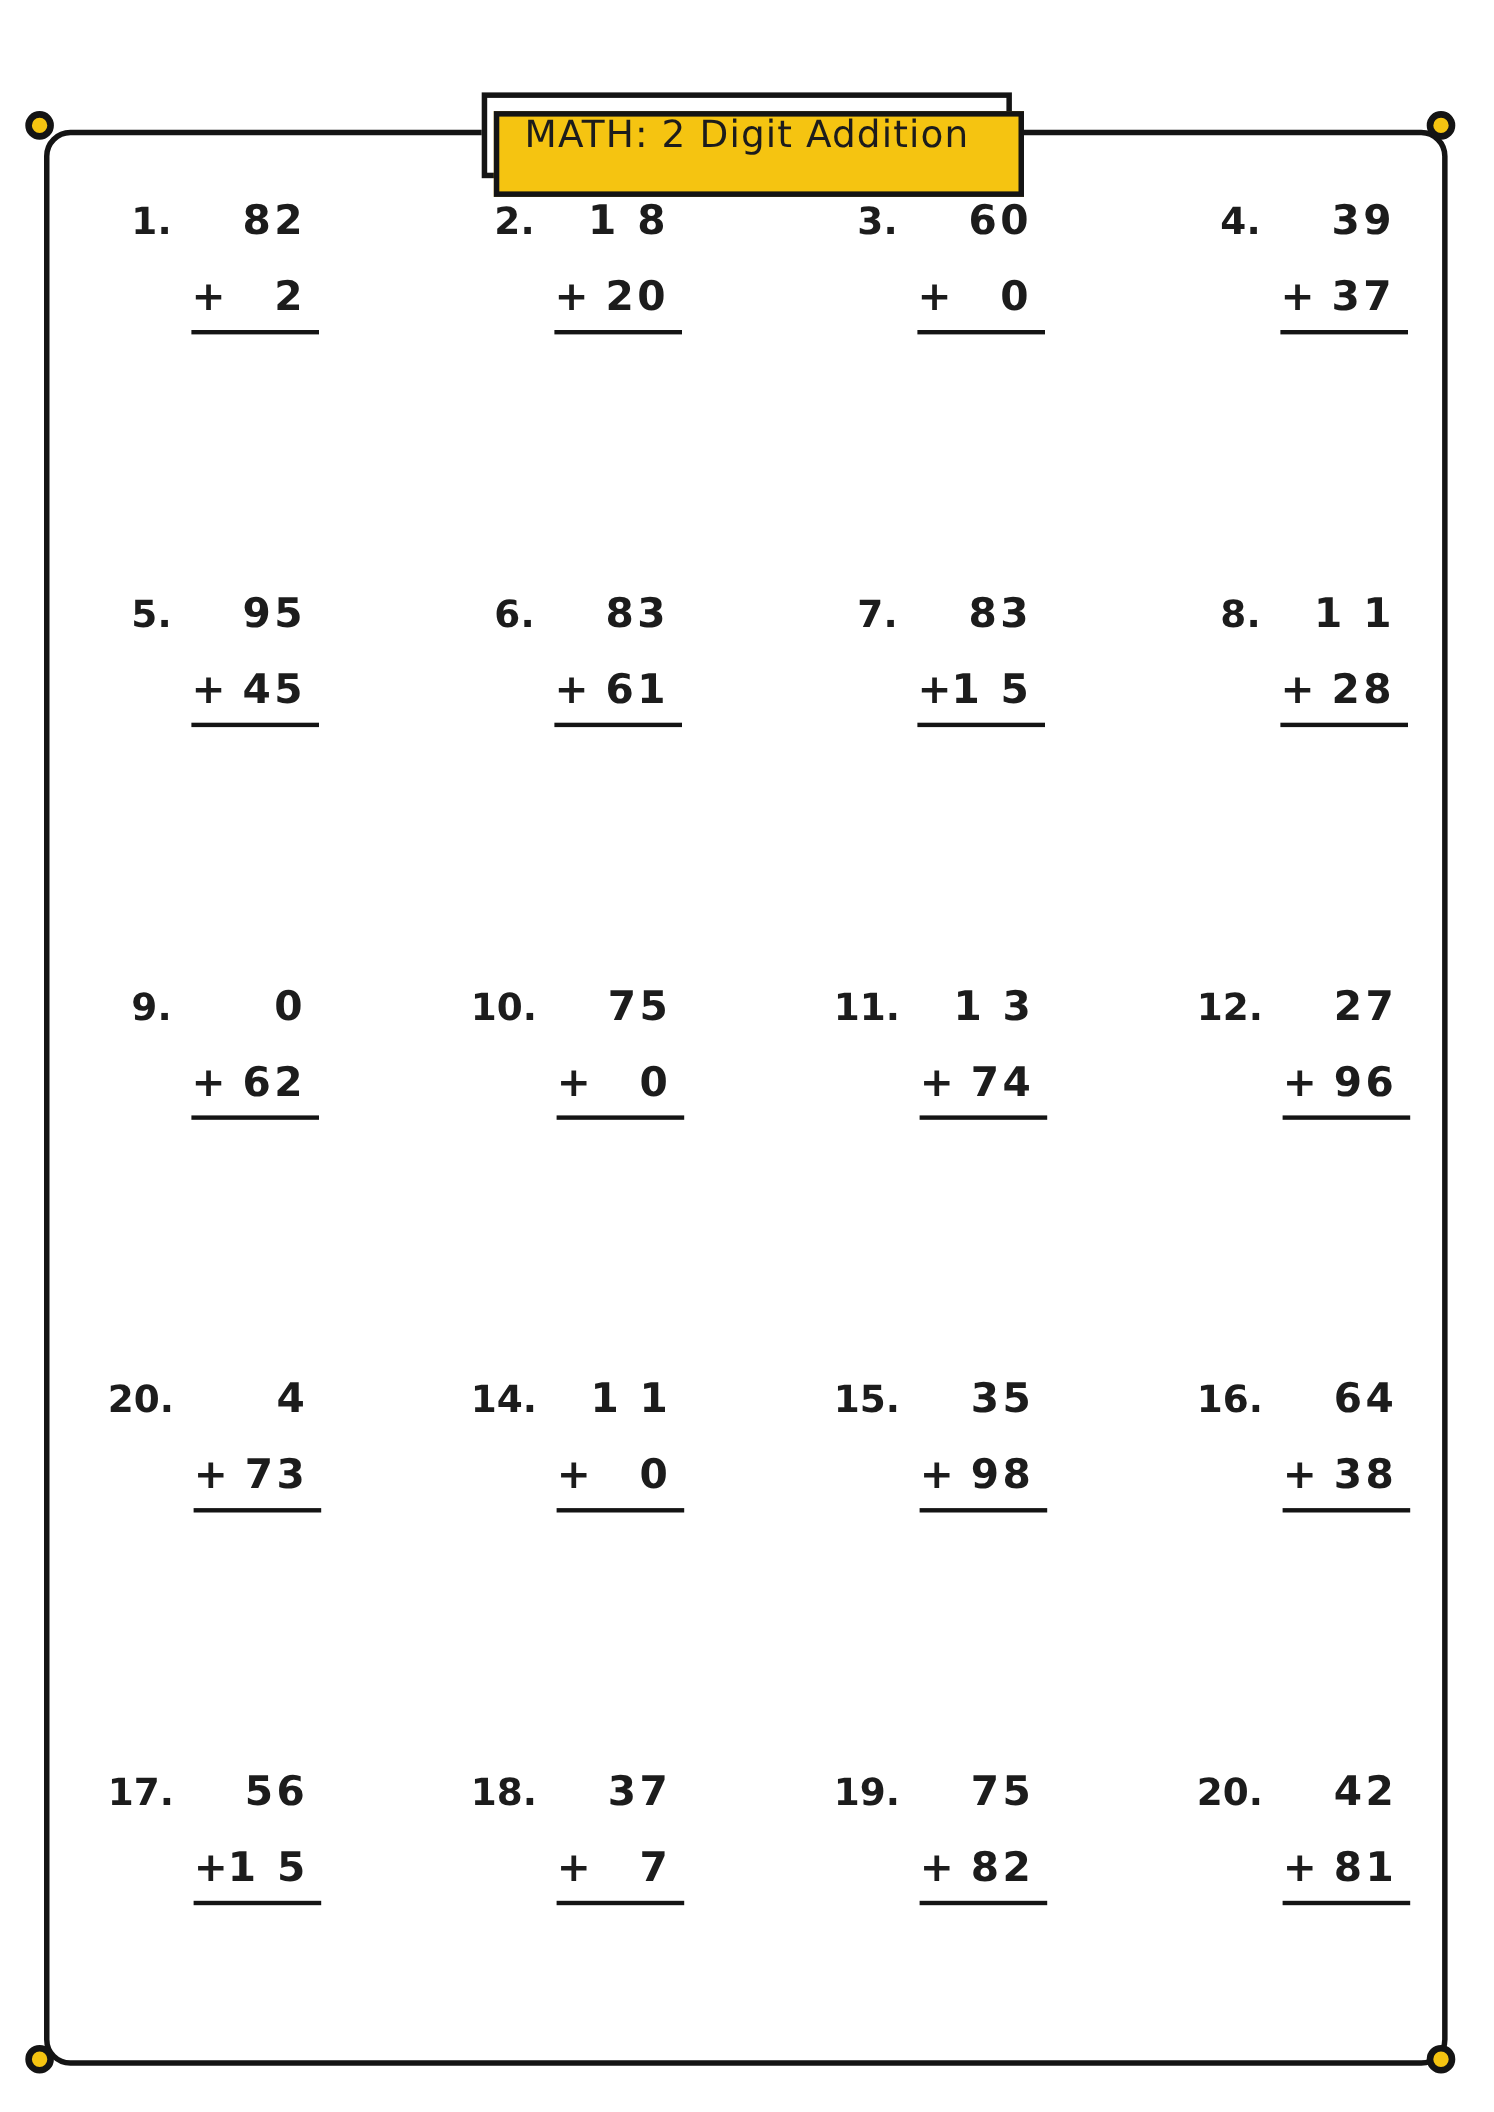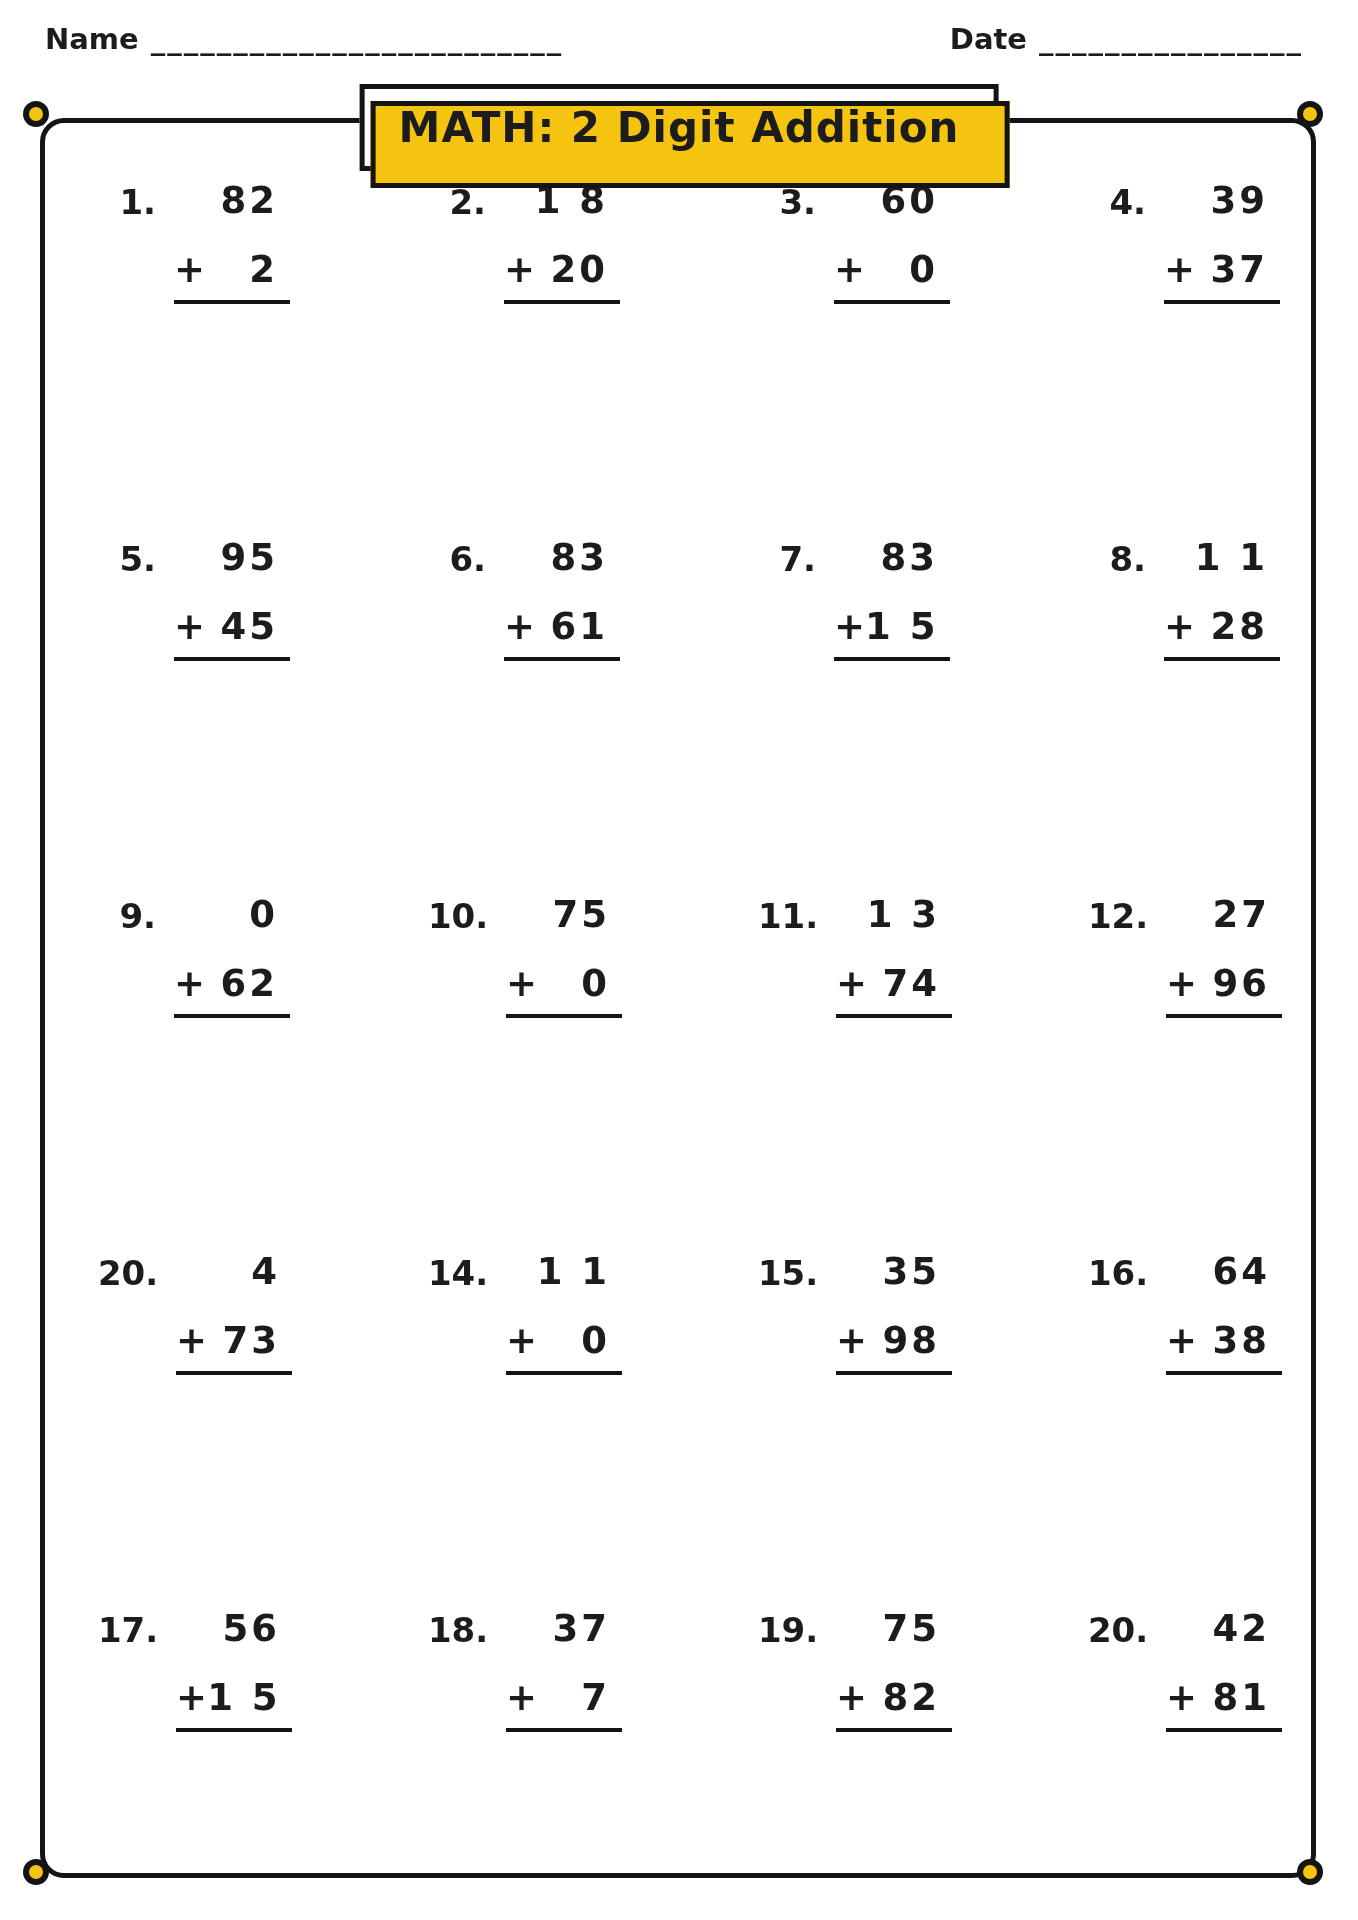--- a/index.html
+++ b/index.html
@@ -37,21 +37,21 @@
   .title-box {
     position:absolute; left:50%; top:84px; transform:translateX(-50%);
     background:#ffffff; border:5px solid #141414;
     padding:14px 34px; z-index:3; white-space:nowrap;
   }
   .title-box::after {
     content:""; position:absolute; left:6px; top:12px;
     width:100%; height:100%;
     background:var(--accent,#F5C411); border:5px solid #141414; z-index:-1;
   }
-  .title-text { font-size:42px; font-weight:700; letter-spacing:1px;text-align:center; }
+  .title-text { font-size:34px; font-weight:400; letter-spacing:1px;text-align:center; }
 
   
   .grid {
     position:absolute; left:30px; top:182px; width:1320px; height:1700px;
     display:grid; grid-template-columns:repeat(4,330px);
     grid-auto-rows:357px; justify-items:center; align-items:start;
     z-index:2;
   }
   .problem { display:flex; align-items:flex-start; }
   .pnum {
@@ -71,30 +71,20 @@
     white-space:pre;
   }
   .plus { letter-spacing:0; }
   .rule { margin-top:12px; border-top:4px solid #141414; width:100%; }
 </style>
 </head>
 <body>
 
 <div class="page" style="--accent: #F5C411; --ink: #1C1C1C;">
 
-  <div class="topbar">
-    <div class="field-group">
-      <span>Name</span>
-      <span class="blank-line">_________________________</span>
-    </div>
-    <div class="field-group">
-      <span>Date</span>
-      <span class="blank-line">________________</span>
-    </div>
-  </div>
 
   <div class="frame"></div>
   <div class="corner-dot tl"></div>
   <div class="corner-dot tr"></div>
   <div class="corner-dot bl"></div>
   <div class="corner-dot br"></div>
 
   <div class="title-box">
     <span class="title-text">MATH: 2 Digit Addition</span>
   </div>

